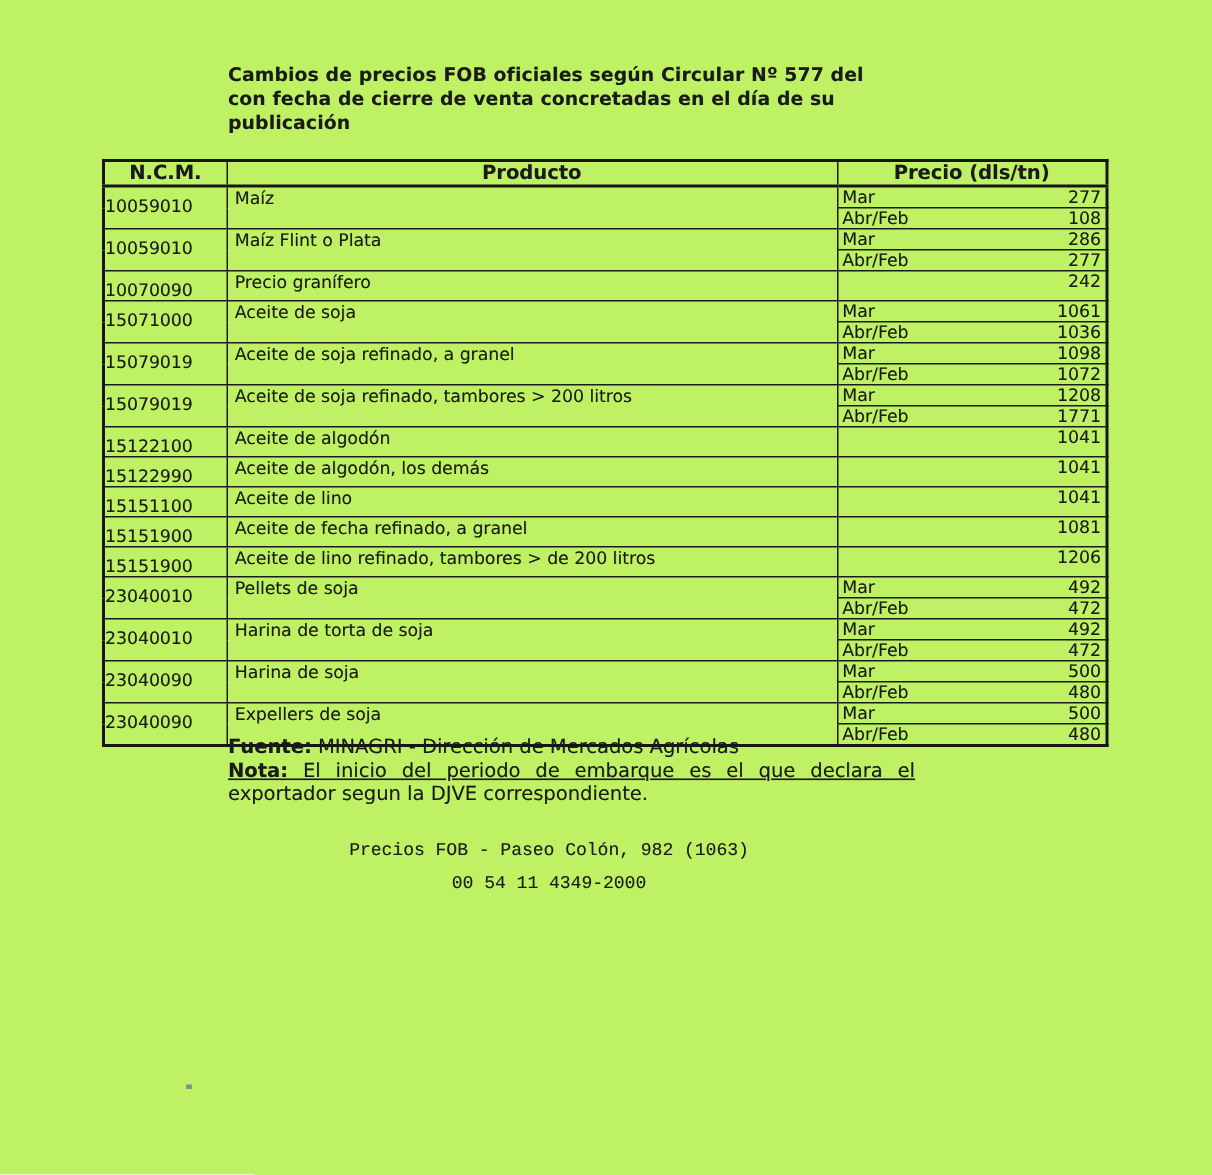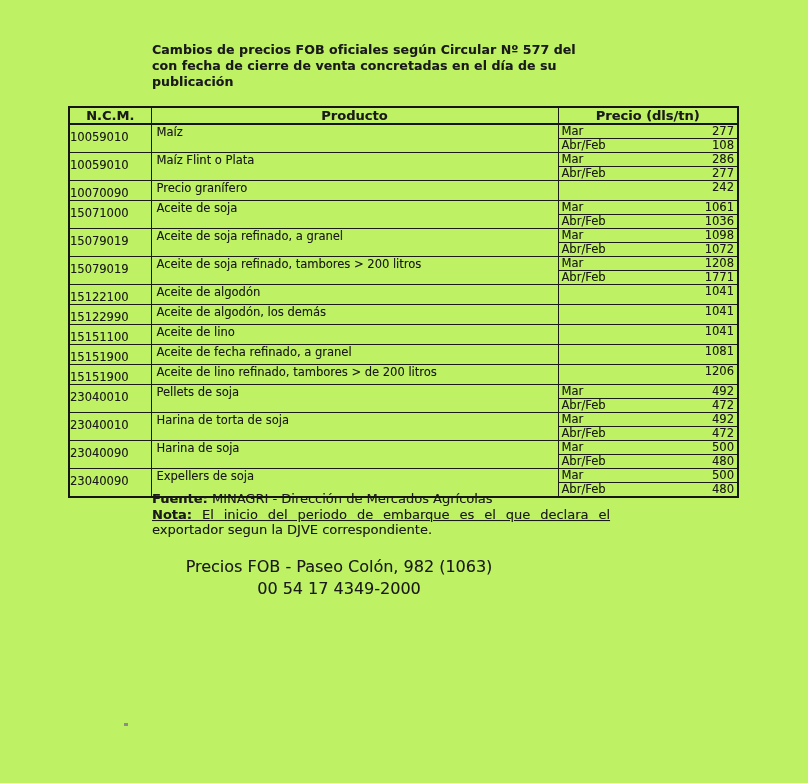--- a/index.html
+++ b/index.html
@@ -70,26 +70,27 @@
     left: 152px;
     top: 491px;
     width: 458px;
     font-size: 13px;
     line-height: 15.6px;
   }
   .source-line b, .note-line-1 b { font-weight: bold; }
   .note-line-1 { text-align: justify; text-align-last: justify; text-decoration: underline; }
   .address-block {
     position: absolute;
-    left: 132px;
+    left: 159px;
     top: 556px;
     width: 414px;
     text-align: center;
-    font-size: 16px;
+    font-size: 12px;
     line-height: 22px;
+    font-family: Liberation Mono, monospace;
   }
 
   
   .speck {
     position: absolute;
     left: 124px;
     top: 723px;
     width: 4px;
     height: 3px;
     background: #8c8c8c;
@@ -298,18 +299,18 @@
   </table>
 
   <div class="source-block">
     <div class="source-line"><b>Fuente:</b><span> MINAGRI - Dirección de Mercados Agrícolas</span></div>
     <div class="note-line-1"><b>Nota:</b><span> El inicio del periodo de embarque es el que declara el</span></div>
     <div class="note-line-2"><span>exportador segun la DJVE correspondiente.</span></div>
   </div>
 
   <div class="address-block">
     <div>Precios FOB - Paseo Colón, 982 (1063)</div>
-    <div>00 54 17 4349-2000</div>
+    <div>00 54 11 4349-2000</div>
   </div>
 
   <div class="speck"></div>
 
 </div>
 
 </body></html>

